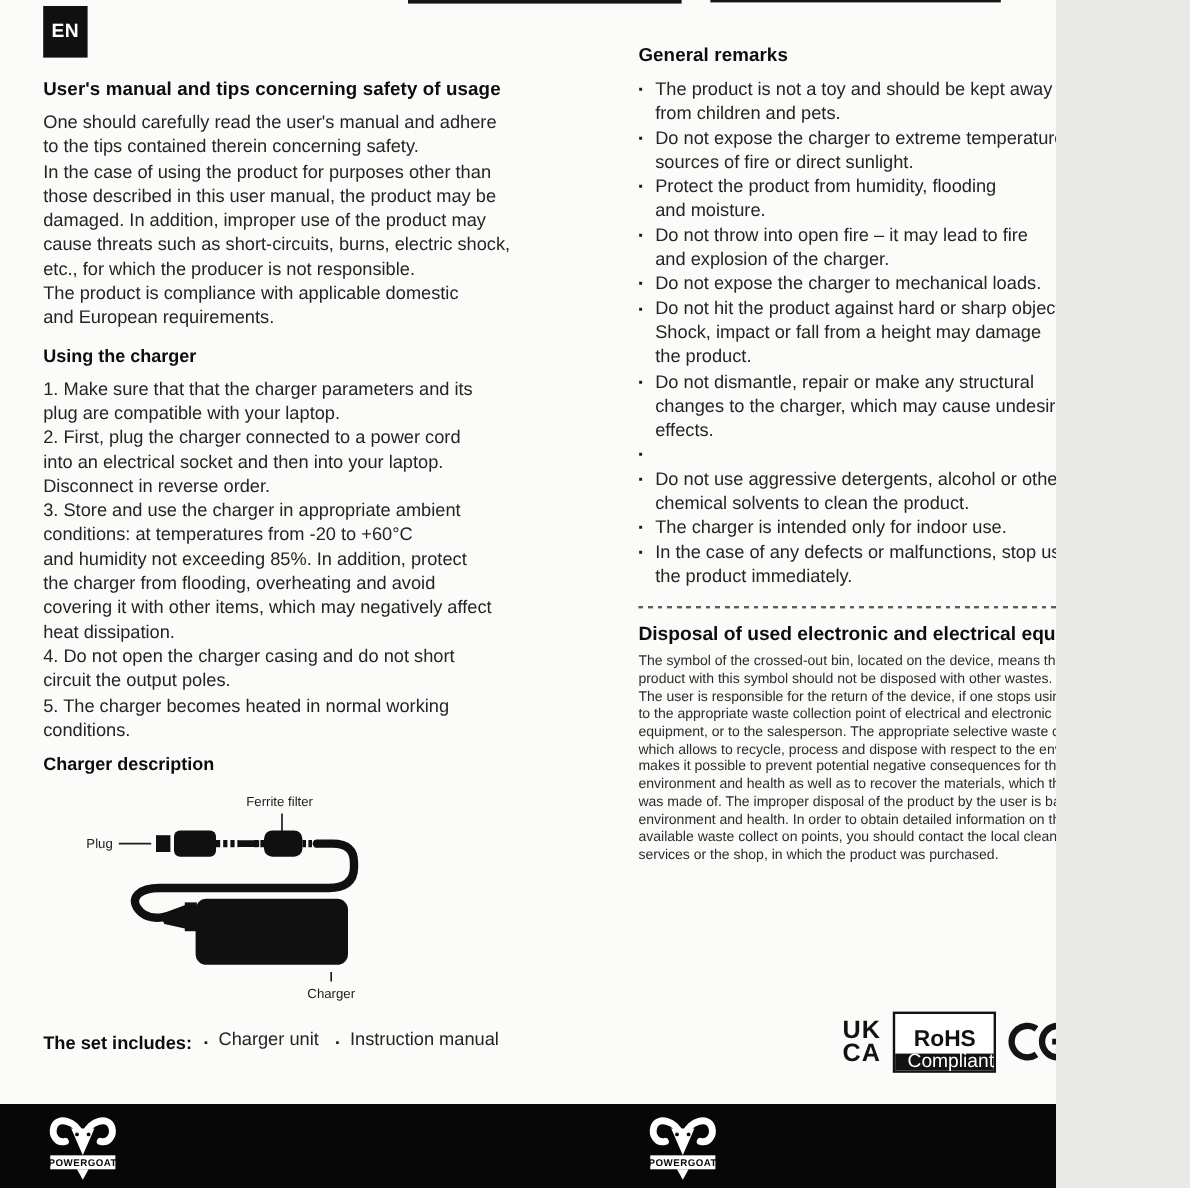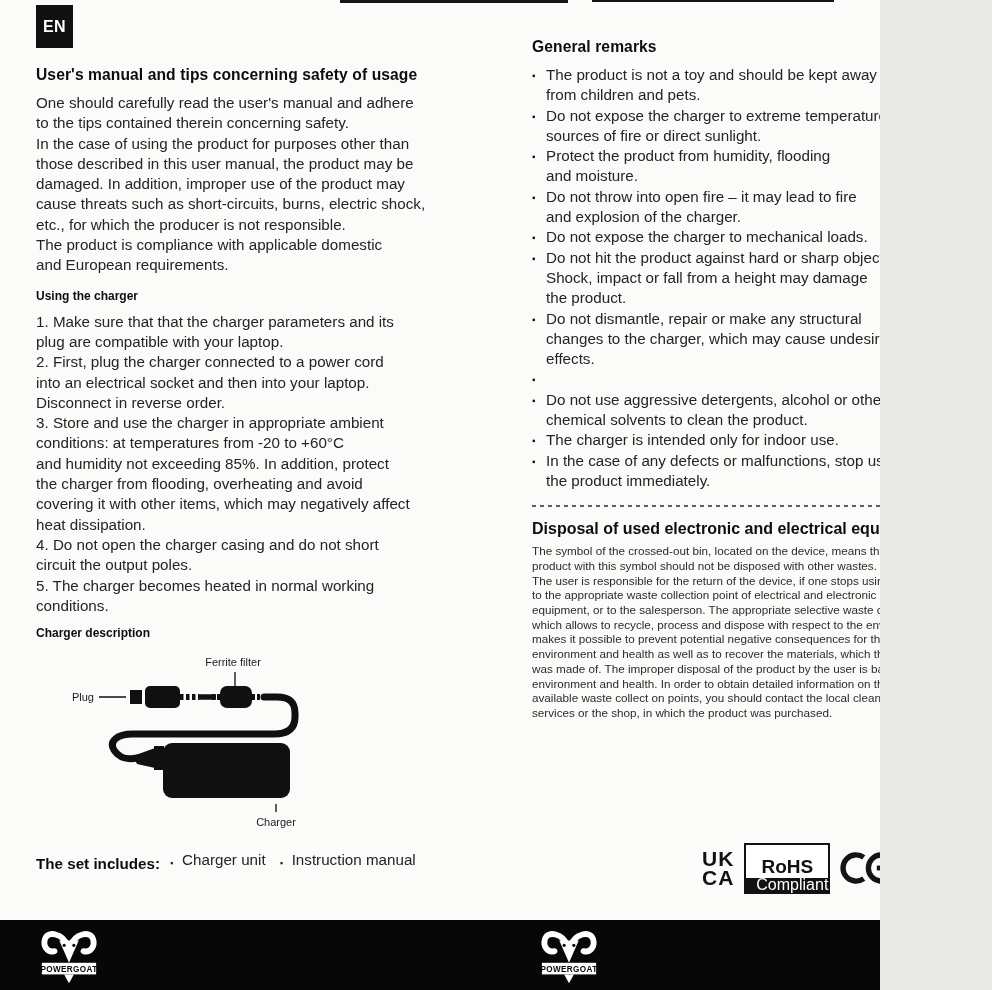--- a/index.html
+++ b/index.html
@@ -8,21 +8,21 @@
   .scan-dash{position:absolute;background:#151515;}
 
   .lang-badge{position:absolute;left:36px;top:5px;width:37px;height:43px;background:#101010;
         color:#fff;display:flex;align-items:center;justify-content:center;
         font-size:16px;font-weight:700;letter-spacing:.5px;}
 
   .col-left{position:absolute;left:36px;top:66px;width:460px;}
   .col-right{position:absolute;left:532px;top:38px;width:438px;}
 
   .h-main{font-size:15.6px;font-weight:700;color:#0d0d0d;margin:0 0 9px 0;letter-spacing:.1px;}
-  .h-sub{font-size:12px;font-weight:700;color:#0d0d0d;margin:13px 0 9px 0;}
+  .h-sub{font-size:15px;font-weight:700;color:#0d0d0d;margin:13px 0 9px 0;}
   .body-text{font-size:15.2px;line-height:20.3px;white-space:pre-line;color:#242424;margin:0;}
   .steps .step{font-size:15.2px;line-height:20.3px;white-space:pre-line;color:#242424;}
 
   .bullet-list{margin:0;}
   .bullet-item{display:flex;align-items:flex-start;}
   .bullet-marker{flex:0 0 14px;font-size:10px;line-height:20.3px;color:#1a1a1a;transform:translateY(0.5px);}
   .bullet-text{font-size:15.2px;line-height:20.3px;white-space:pre-line;color:#242424;}
 
   .dashed-sep{margin-top:14px;height:2px;width:432px;
      background:repeating-linear-gradient(90deg,#5c5c5c 0 4px,transparent 4px 8px);}

